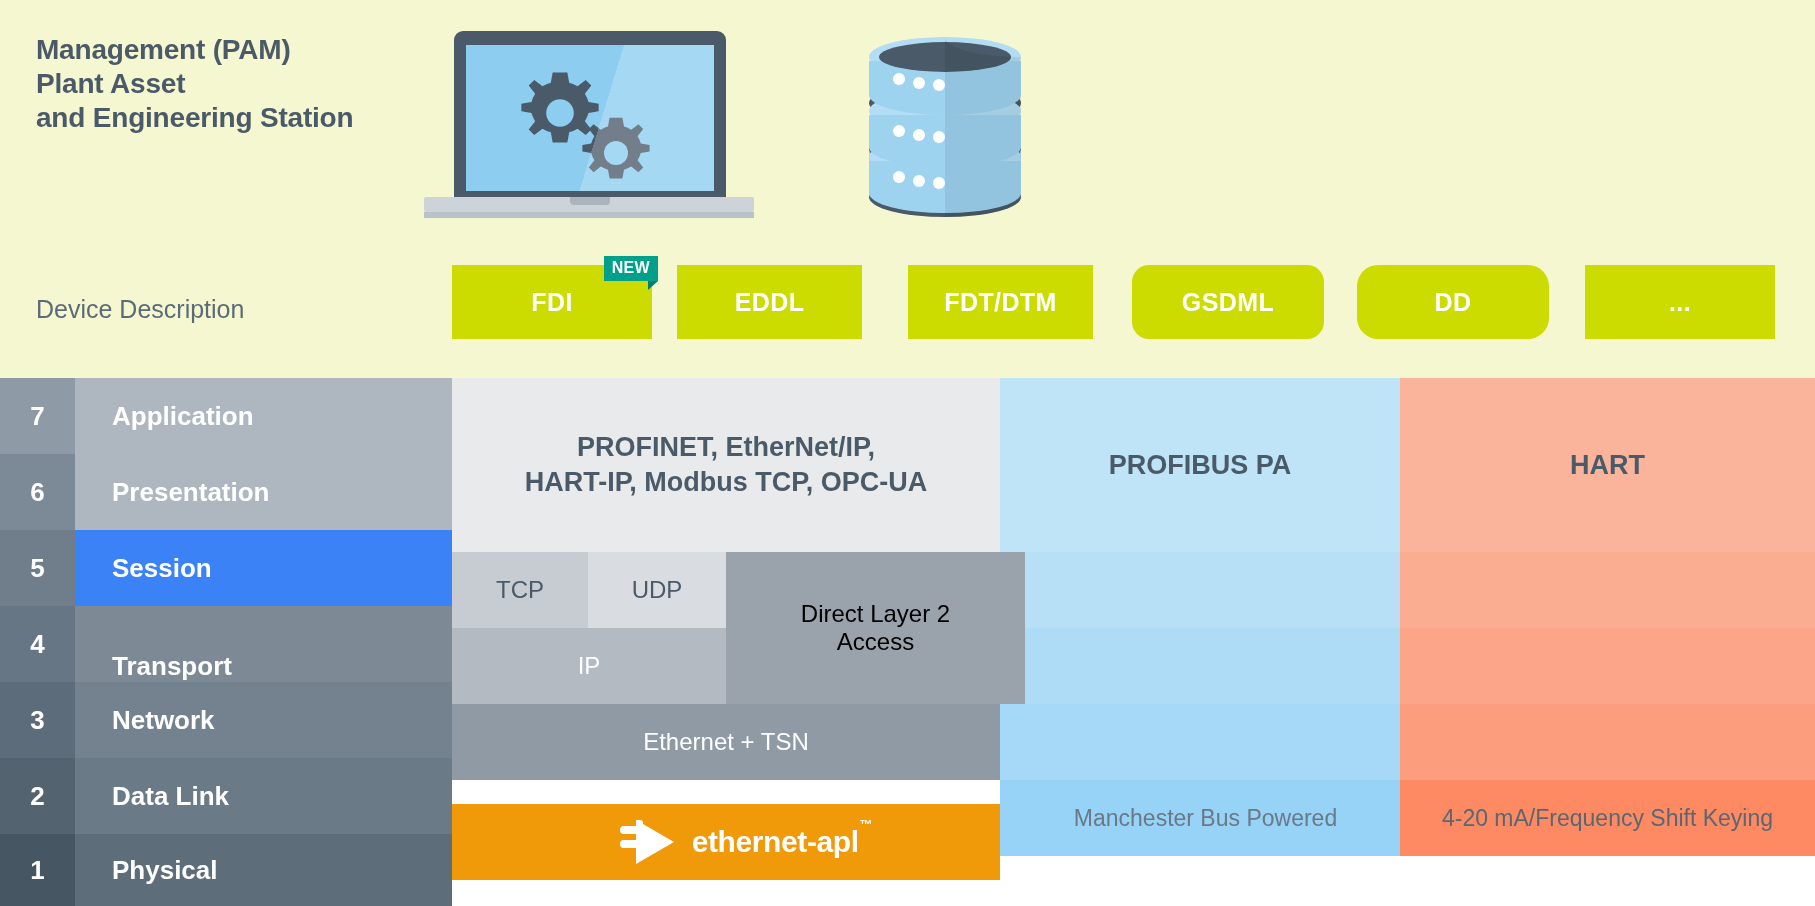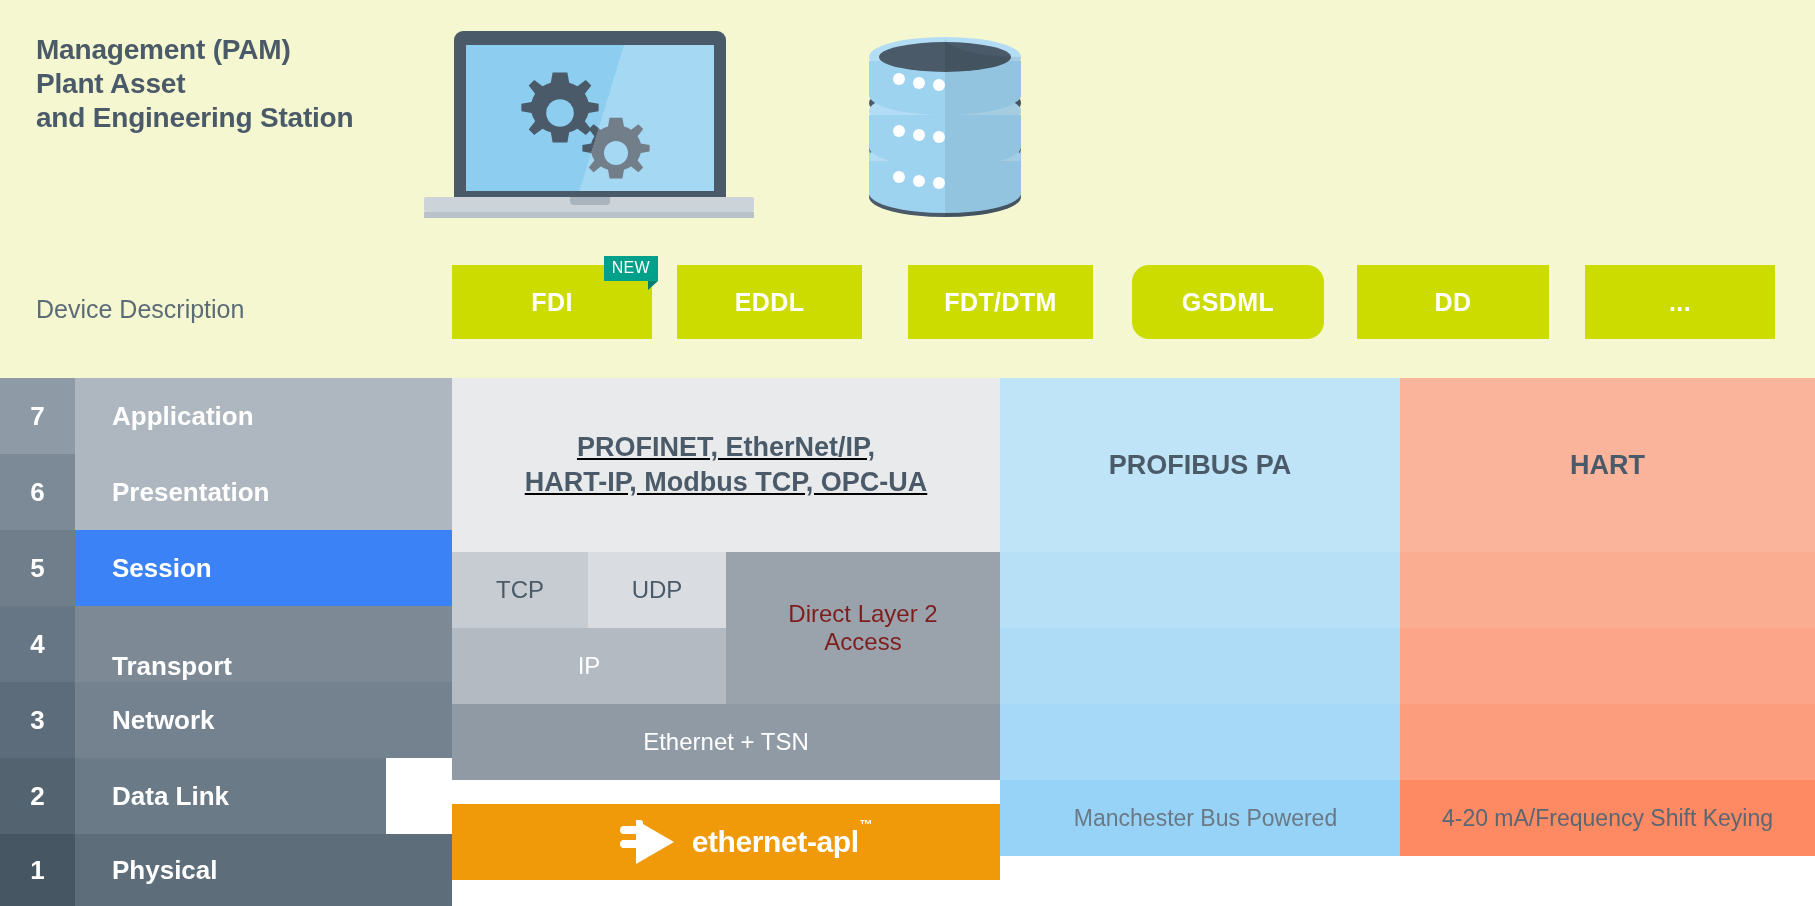--- a/index.html
+++ b/index.html
@@ -62,21 +62,21 @@
   .dd-row { position:absolute; left:452px; top:265px; height:74px; }
   .chip {
     position:absolute; top:0; height:74px;
     background:#cddc00; color:#ffffff;
     font-size:25px; font-weight:bold; letter-spacing:0.4px;
     display:flex; align-items:center; justify-content:center;
   }
   .new-badge {
     position:absolute; right:-6px; top:-9px;
     background:#00a08a; color:#ffffff;
-    font-size:16px; font-weight:normal; letter-spacing:0.3px;
+    font-size:16px; font-weight:bold; letter-spacing:0.3px;
     padding:4px 8px 5px 8px; line-height:1;
   }
   .new-badge::after {
     content:""; position:absolute; right:0; bottom:-9px;
     border-left:10px solid #007f6e;
     border-bottom:9px solid transparent;
   }
 
   
   .osi { position:absolute; left:0; top:378px; width:1815px; height:528px; }
@@ -179,21 +179,21 @@
       </div>
       <div class="chip" style="left:225px;  width:185px;">
           <span>EDDL</span>
         </div>
       <div class="chip" style="left:456px;  width:185px;">
           <span>FDT/DTM</span>
         </div>
       <div class="chip" style="left:680px;  width:192px;border-radius:17px;">
           <span>GSDML</span>
         </div>
-      <div class="chip" style="left:905px;  width:192px;">
+      <div class="chip" style="left:905px;  width:192px;border-radius:21px;">
           <span>DD</span>
         </div>
       <div class="chip" style="left:1133px; width:190px;">
           <span>...</span>
         </div>
     </div>
   </div>
 
   <div class="osi">
 
@@ -214,35 +214,35 @@
     <div class="cell" style="left:1400px; top:174px; width:415px; height:76px; background:#fbad91;"></div>
     <div class="cell" style="left:1400px; top:250px; width:415px; height:76px; background:#fca588;"></div>
     <div class="cell" style="left:1400px; top:326px; width:415px; height:76px; background:#fc9d7e;"></div>
     <div class="cell c" style="left:1400px; top:402px; width:415px; height:76px; background:#fd8a62; color:#5a6773;">
       <span class="proto-sm">4-20 mA/Frequency Shift Keying</span>
     </div>
     <div class="cell c" style="left:1400px; top:0; width:415px; height:174px; background:transparent;">
       <span class="proto-big">HART</span>
     </div>
 
-    <div class="cell c" style="left:452px; top:0; width:548px; height:174px; flex-direction:column;text-decoration:underline;">
+    <div class="cell c" style="left:452px; top:0; width:548px; height:174px; flex-direction:column;">
       <span class="proto-big">PROFINET, EtherNet/IP,</span>
       <span class="proto-big">HART-IP, Modbus TCP, OPC-UA</span>
     </div>
 
     <div class="cell c" style="left:452px; top:174px; width:136px; height:76px; background:#c6ccd2; color:#4a5a68;">
       <span class="proto-mid">TCP</span>
     </div>
     <div class="cell c" style="left:588px; top:174px; width:138px; height:76px; background:#d9dde1; color:#4a5a68;">
       <span class="proto-mid">UDP</span>
     </div>
     <div class="cell c" style="left:452px; top:250px; width:274px; height:76px; background:#b3bac2; color:#ffffff;">
       <span class="proto-mid">IP</span>
     </div>
-    <div class="cell c" style="left:726px; top:174px; width:274px; height:152px; background:#9aa3ac; color:#7f1d1d; flex-direction:column;">
+    <div class="cell c" style="left:726px; top:174px; width:299px; height:152px; background:#9aa3ac; color:#000000; flex-direction:column;">
       <span class="proto-mid">Direct Layer 2</span>
       <span class="proto-mid">Access</span>
     </div>
 
     <div class="cell c" style="left:452px; top:326px; width:548px; height:76px; background:#8f9aa4; color:#ffffff;">
       <span class="proto-mid">Ethernet + TSN</span>
     </div>
 
     <div class="cell c" style="left:452px; top:426px; width:548px; height:76px; background:#f09a0a;padding-left:37px;">
       <div class="apl-logo">
@@ -295,21 +295,21 @@
     <div class="cell c num-cell" style="left:0; top:304px; width:75px; height:76px; background:#5d6c7a;">
         <span>3</span>
       </div>
     <div class="cell name-cell" style="left:75px; top:304px; width:377px; height:76px; background:#74828f;">
         <span>Network</span>
       </div>
 
     <div class="cell c num-cell" style="left:0; top:380px; width:75px; height:76px; background:#546370;">
         <span>2</span>
       </div>
-    <div class="cell name-cell" style="left:75px; top:380px; width:311px; height:76px; background:#6b7a87;">
+    <div class="cell name-cell" style="left:75px; top:380px; width:377px; height:76px; background:#6b7a87;">
         <span>Data Link</span>
       </div>
 
     <div class="cell c num-cell" style="left:0; top:456px; width:75px; height:72px; background:#475663;">
         <span>1</span>
       </div>
     <div class="cell name-cell" style="left:75px; top:456px; width:377px; height:72px; background:#5e6d7a;">
         <span>Physical</span>
       </div>
   </div>

